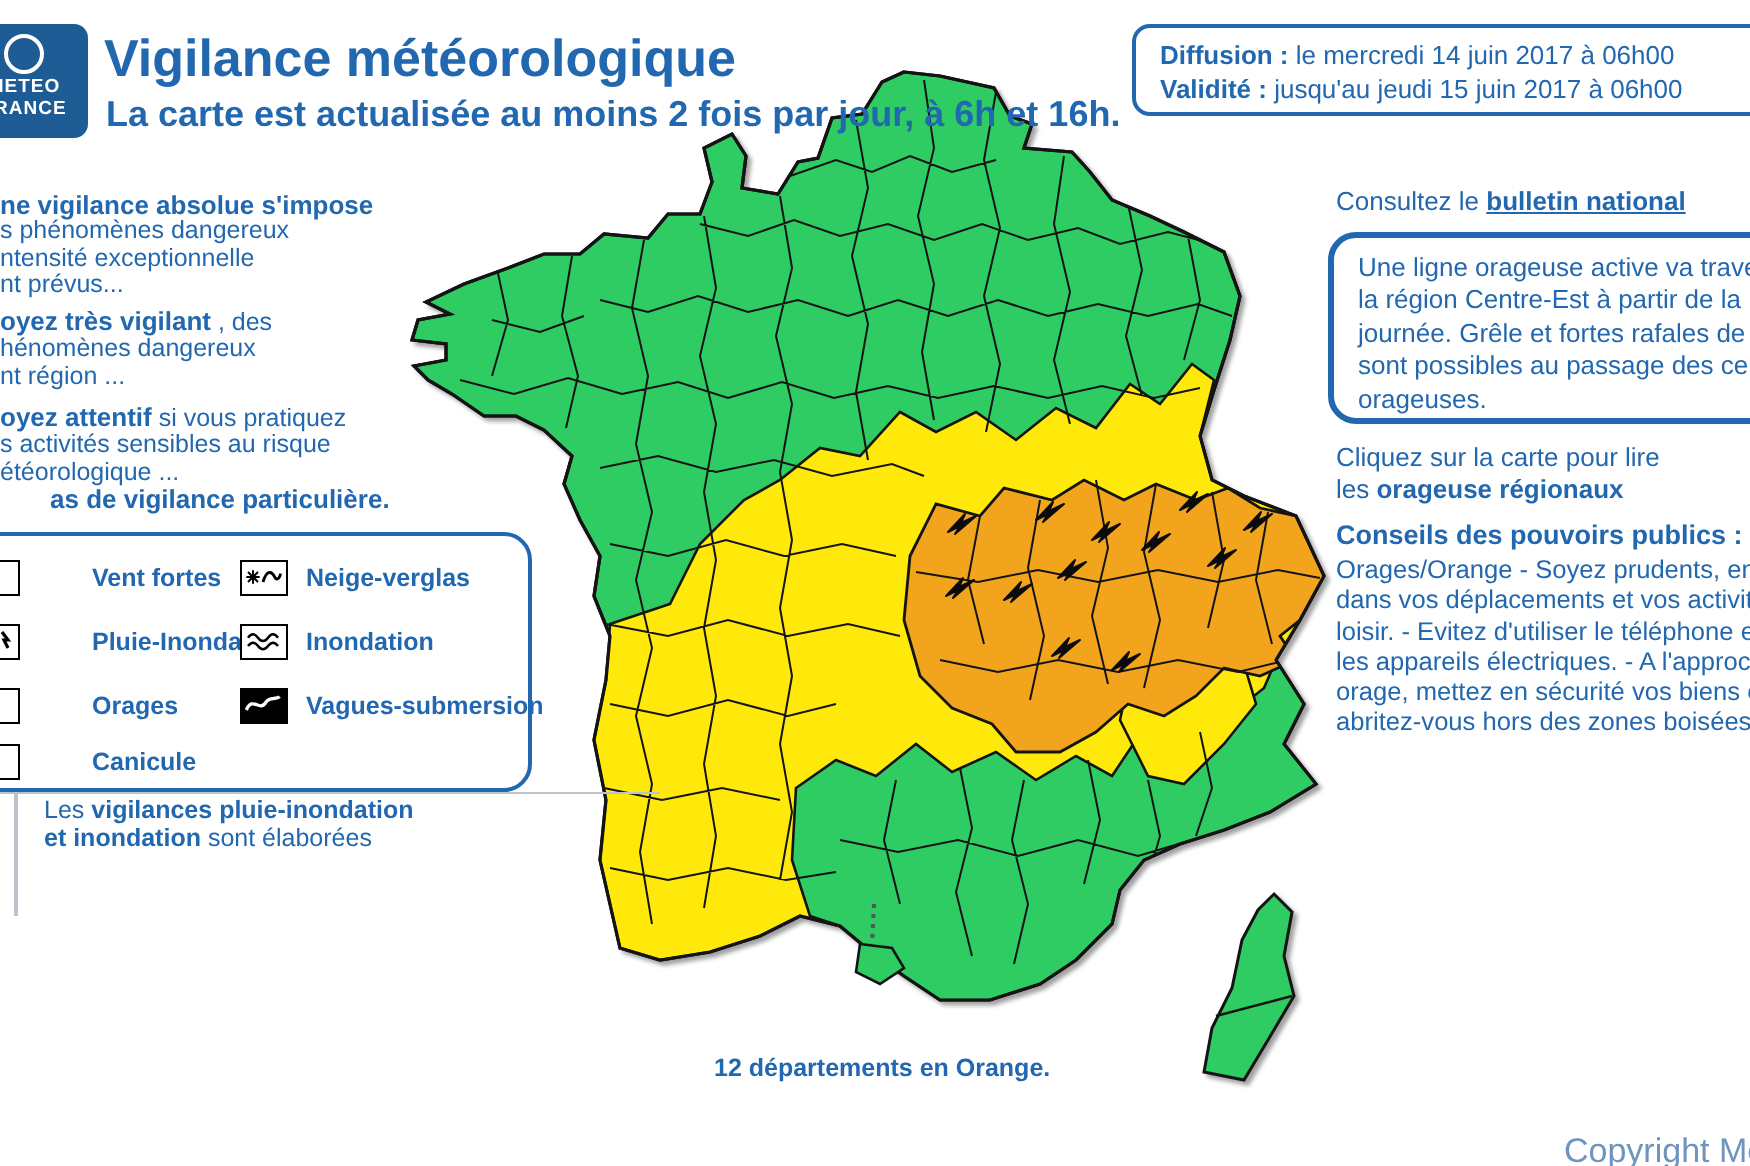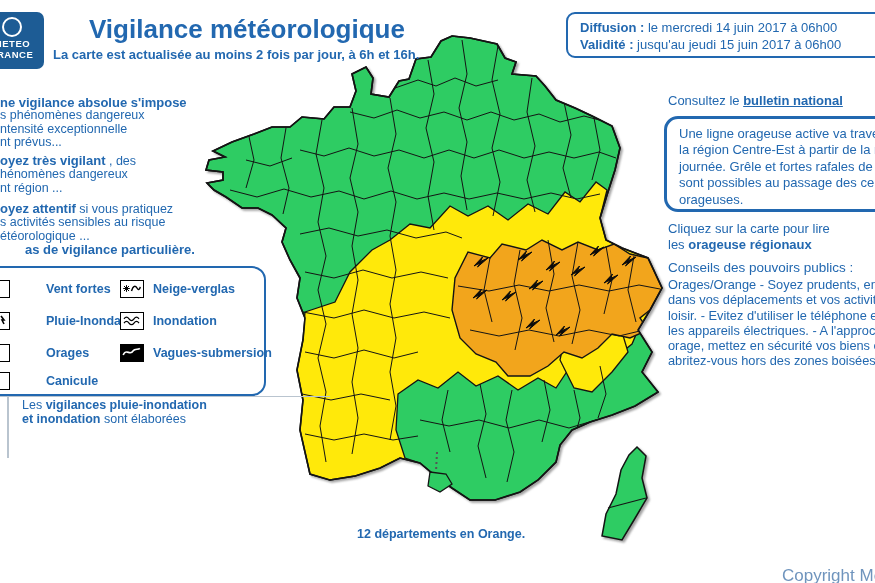--- a/index.html
+++ b/index.html
@@ -12,22 +12,22 @@
   .blue{color:var(--c-text);}
   .b{font-weight:bold;}
   .nw{white-space:nowrap;}
 
   
   .logo{left:-20px;top:12px;width:64px;height:57px;background:var(--c-logo);
         border-radius:7px;color:#fff;text-align:center;}
   .logo .emblem{width:16px;height:16px;border:2px solid #fff;border-radius:50%;
         margin:5px auto 2px auto;}
   .logo .lt{font-size:9.5px;font-weight:bold;letter-spacing:.5px;line-height:10.5px;}
-  .title{left:52px;top:14px;font-size:26px;font-weight:bold;margin-left:37px;}
-  .subtitle{left:53px;top:47px;font-size:13px;font-weight:bold;}
+  .title{left:52px;top:14px;font-size:26px;font-weight:bold;}
+  .subtitle{left:53px;top:47px;font-size:18px;font-weight:bold;}
 
   .diff-box{left:566px;top:12px;width:340px;height:46px;border:2px solid var(--c-text);
         border-radius:9px;font-size:13px;line-height:16.5px;padding:6px 0 0 12px;
         box-sizing:border-box;}
 
   
   .lvl{left:0;font-size:12.5px;line-height:13.4px;}
   .lvl .t{font-size:13px;}
   .legend-head{left:0;top:242px;font-size:13px;font-weight:bold;padding-left:25px;}
   .legend-box{left:-20px;top:266px;width:282px;height:126px;border:2px solid var(--c-text);
@@ -41,21 +41,21 @@
   .sep-v{left:7px;top:396px;width:2px;height:62px;background:#b9c4cf;}
   .footnote{left:22px;top:399px;font-size:12.5px;line-height:13.6px;}
 
   
   .rc-consultez{left:668px;top:93px;font-size:13px;}
   .rc-link{font-weight:bold;text-decoration:underline;}
   .rc-box{left:664px;top:116px;width:240px;height:96px;border:3px solid var(--c-text);
         border-radius:14px;padding:7px 0 0 12px;box-sizing:border-box;
         font-size:13px;line-height:16.4px;}
   .rc-cliquez{left:668px;top:221px;font-size:13px;line-height:16px;}
-  .rc-conseils-t{left:668px;top:260px;font-size:13.5px;font-weight:normal;}
+  .rc-conseils-t{left:668px;top:260px;font-size:13.5px;font-weight:bold;}
   .rc-conseils{left:668px;top:277px;font-size:12.8px;line-height:15.3px;}
 
   .map-caption{left:357px;top:527px;font-size:12.5px;font-weight:bold;}
   .copyright{left:782px;top:566px;font-size:17px;color:var(--c-copy);text-align:center;}
 
   #map-svg{position:absolute;left:0;top:0;}
   .shadowed{filter:drop-shadow(2px 2px 1px rgba(130,130,130,.75));}
 </style>
 </head>
 <body>

